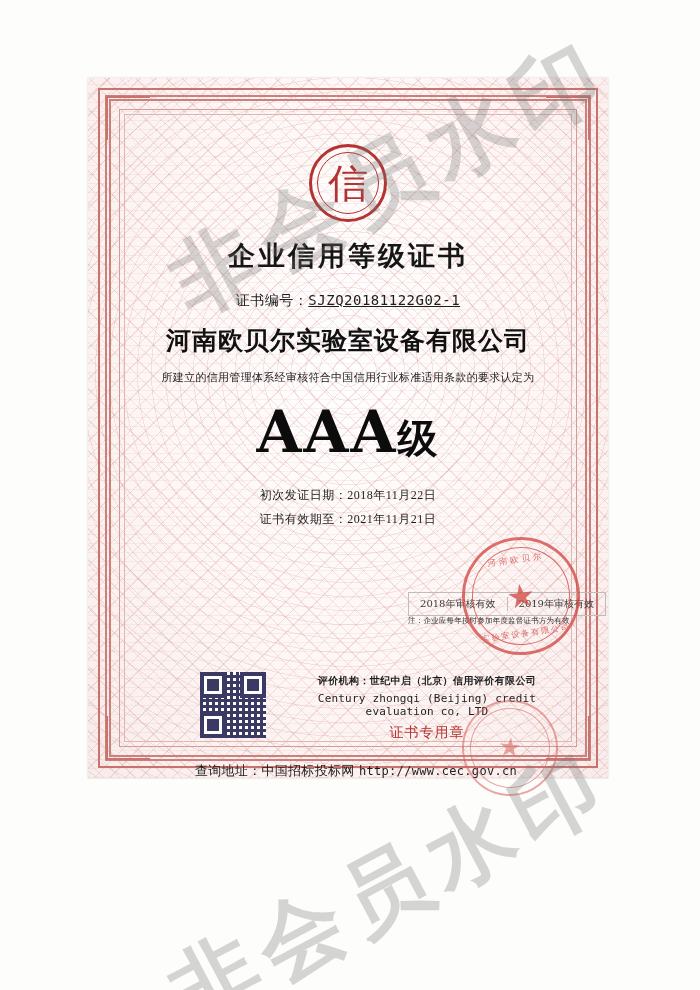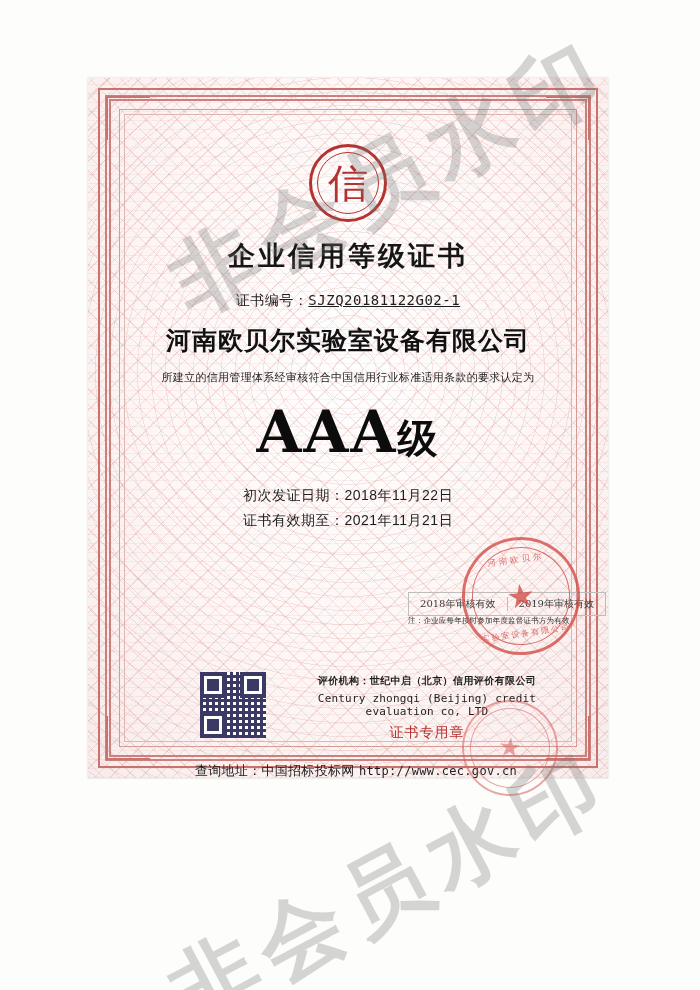--- a/index.html
+++ b/index.html
@@ -174,22 +174,22 @@
     font-weight: bold;
     letter-spacing: 2px;
     color: #0c0c0c;
     font-family: "DejaVu Serif", serif;
     line-height: 1;
   }
   .grade .cn { font-size: 40px; }
 
   .dates {
     margin-top: 26px;
-    font-size: 14px;
-    font-family: Liberation Sans, sans-serif;
+    font-size: 12px;
+    font-family: Liberation Serif, serif;
   }
   .dates .row {
     margin: 7px 0;
     letter-spacing: 0.5px;
   }
 
   .seal-note {
     position: absolute;
     left: 276px;
     top: 494px;

